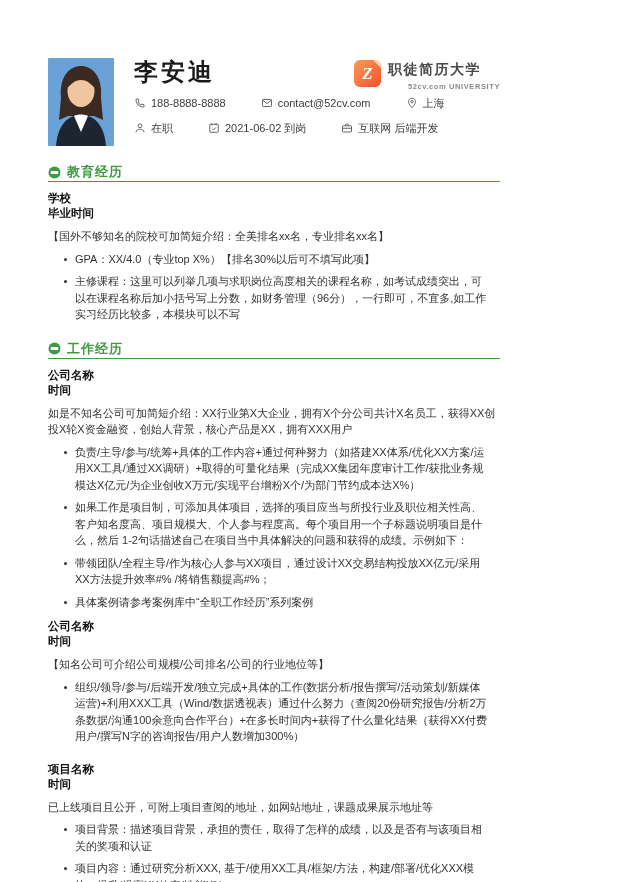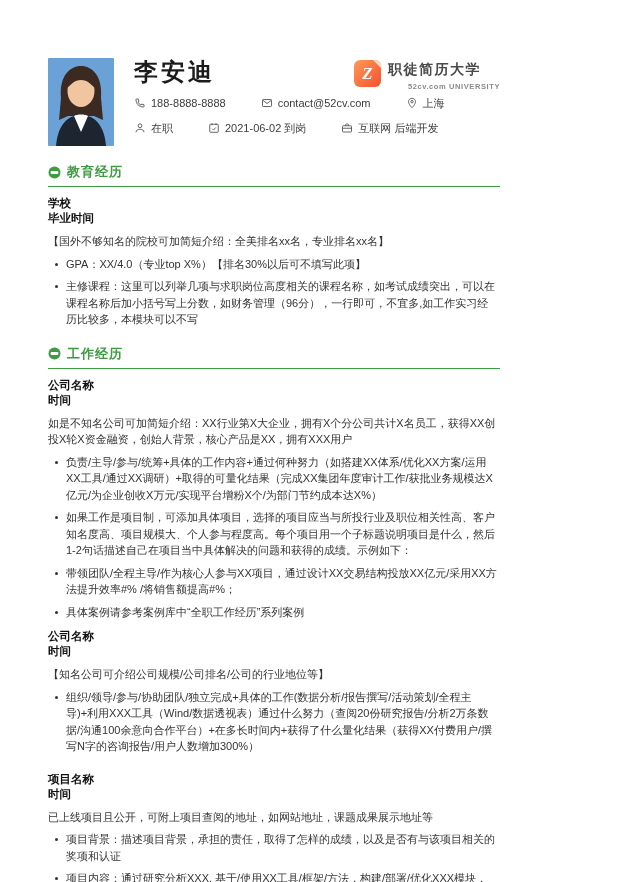--- a/index.html
+++ b/index.html
@@ -22,29 +22,29 @@
     color:#fff;font-weight:bold;font-style:italic;display:flex;align-items:center;justify-content:center;
     font-size:17px;position:relative;font-family:"Liberation Serif",serif;}
   .logo-badge::after{content:'';position:absolute;top:0;right:0;width:0;height:0;
     border-top:8px solid #ffd9c2;border-left:8px solid transparent;border-top-right-radius:6px;}
   .logo-text{margin-left:7px;padding-top:1px;}
   .logo-brand{font-size:14px;font-weight:bold;color:#4a4a4a;letter-spacing:1.5px;}
   .logo-sub{font-size:7.5px;font-weight:bold;color:#8a8a8a;letter-spacing:0.6px;margin-top:3px;padding-left:20px;}
 
   
   .section{margin-top:17px;}
-  .sec-head{display:flex;align-items:center;border-bottom:1px solid var(--accent,#3f9b41);padding-bottom:5px;}
+  .sec-head{display:flex;align-items:center;border-bottom:1px solid var(--accent,#3f9b41);}
   .sec-icon{display:inline-flex;margin-right:6px;}
   .sec-icon svg{display:block;}
   .sec-title{font-size:13px;font-weight:bold;color:var(--accent,#3f9b41);letter-spacing:1px;}
 
   .entry + .entry{margin-top:8px;}
   .entry-head{display:flex;justify-content:space-between;font-size:11.5px;font-weight:bold;color:#111;margin-top:9px;flex-direction:column;}
   .entry-intro{font-size:11px;margin-top:7px;line-height:1.5;color:#333;}
-  .bullets{list-style:none;margin:1px 3px 0;padding:0;}
+  .bullets{list-style:none;margin:1px 12px 0;padding:0;}
   .bullets li{position:relative;padding-left:15px;margin-top:6px;font-size:11px;line-height:1.5;color:#333;}
   .bullets li::before{content:'';position:absolute;left:4px;top:7px;width:3px;height:3px;border-radius:50%;background:#333;}
 </style>
 </head>
 <body>
 
 <div class="page">
 
   <div class="header">
     <div class="photo">
@@ -183,21 +183,21 @@
             </ul>
   </div>
 
   <div class="entry">
     <div class="entry-head">
       <span>公司名称</span>
       <span>时间</span>
     </div>
     <div class="entry-intro">【知名公司可介绍公司规模/公司排名/公司的行业地位等】</div>
     <ul class="bullets">
-              <li>组织/领导/参与/协助团队/独立完成+具体的工作(数据分析/报告撰写/活动策划/全程主导)+利用XXX工具（Wind/数据透视表）通过什么努力（查阅20份研究报告/分析2万条数据/沟通100余意向合作平台）+在多长时间内+获得了什么量化结果（获得XX付费用户/撰写N字的咨询报告/用户人数增加300%）</li>
+              <li>组织/领导/参与/后端开发/独立完成+具体的工作(数据分析/报告撰写/活动策划/新媒体运营)+利用XXX工具（Wind/数据透视表）通过什么努力（查阅20份研究报告/分析2万条数据/沟通100余意向合作平台）+在多长时间内+获得了什么量化结果（获得XX付费用户/撰写N字的咨询报告/用户人数增加300%）</li>
             </ul>
   </div>
 </div>
   </div>
 
   <div class="section">
     <div>
   <div class="entry">
     <div class="entry-head">
       <span>项目名称</span>

